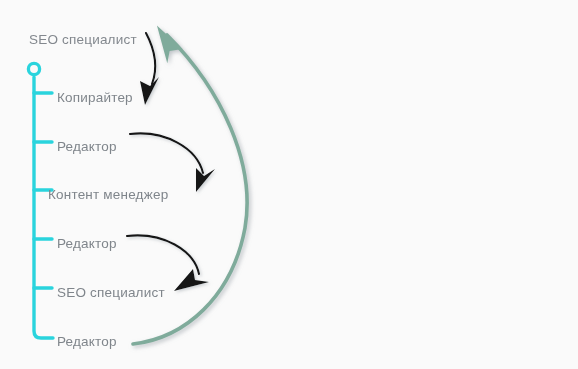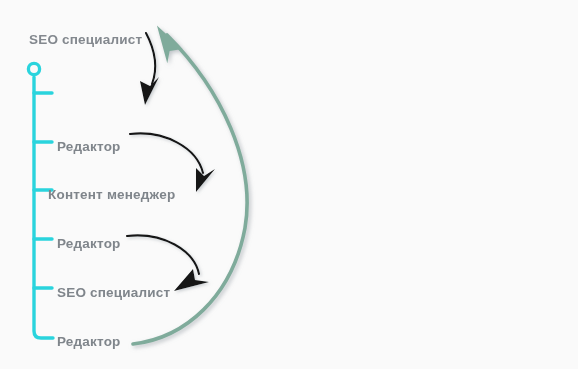--- a/index.html
+++ b/index.html
@@ -27,21 +27,20 @@
     height: 369px;
   }
   .node-label {
     position: absolute;
     font-family: "Liberation Sans", sans-serif;
     font-size: 13.5px;
     color: #7f858b;
     letter-spacing: 0.2px;
     white-space: nowrap;
     line-height: 1;
-    font-weight: bold;
   }
   .node-label.top-label {
     color: #83888e;
   }
 </style>
 </head>
 <body>
 
 <div id="diagram-root">
 
@@ -101,20 +100,21 @@
 
     <g filter="url(#soft-shadow)">
       <path d="M 127 236
                C 163 232, 194 250, 199 274" fill="none" stroke="#141414" stroke-width="2.1" stroke-linecap="round"></path>
       <path d="M 174 291 L 193 269 L 195 280 L 209 282 Z" fill="#141414"></path>
     </g>
   </svg>
 
   <div class="node-label top-label" style="left:29px; top:33px;">SEO специалист</div>
 
+  <div class="node-label" style="left:57px; top:91px;">Копирайтер</div>
 
   <div class="node-label" style="left:57px; top:140px;">Редактор</div>
 
   <div class="node-label" style="left:48px; top:188px;">Контент менеджер</div>
 
   <div class="node-label" style="left:57px; top:237px;">Редактор</div>
 
   <div class="node-label" style="left:57px; top:286px;">SEO специалист</div>
 
   <div class="node-label" style="left:57px; top:335px;">Редактор</div>

